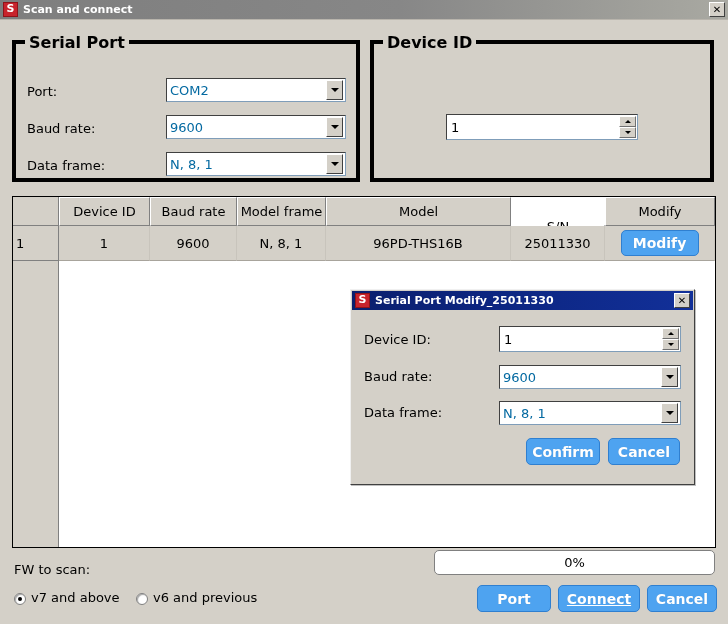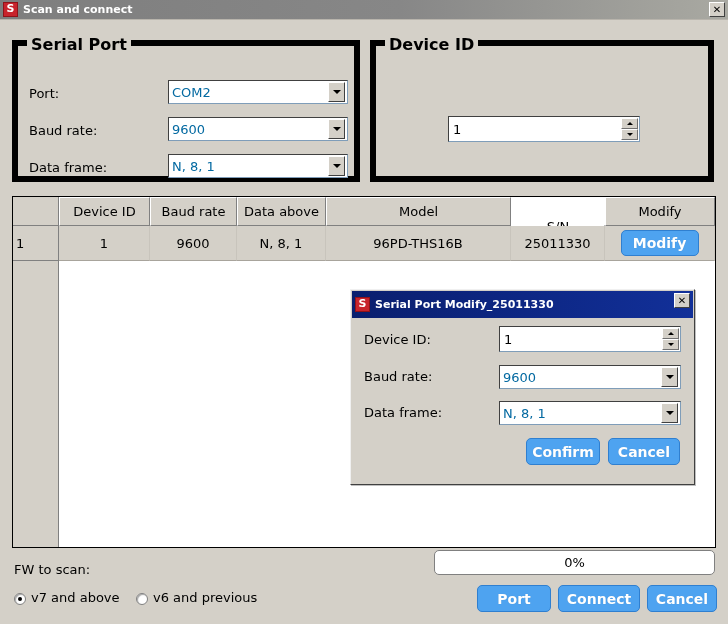--- a/index.html
+++ b/index.html
@@ -73,21 +73,21 @@
     line-height: 13px;
     text-align: center;
     color: #000;
     font-weight: bold;
     cursor: default;
   }
 
   
   .groupbox {
     position: absolute;
-    border: 6px solid #000000;
+    border: 4px solid #000000;
     box-sizing: border-box;
   }
   .groupbox-title {
     position: absolute;
     top: -11px;
     left: 9px;
     background: #d4d0c8;
     padding: 0 4px;
     font-size: 16px;
     font-weight: bold;
@@ -319,21 +319,21 @@
     background: #d4d0c8;
     border: 1px solid #404040;
     border-top-color: #f0f0f0;
     border-left-color: #f0f0f0;
     box-sizing: border-box;
     box-shadow: 1px 1px 0 rgba(0,0,0,0.25);
   }
   .dlg-titlebar {
     position: absolute;
     left: 1px; top: 1px;
-    width: 341px; height: 27px;
+    width: 341px; height: 19px;
     background: linear-gradient(to right, #0a1f6e 0%, #0c2580 40%, #123099 100%);
     display: flex;
     align-items: center;
     box-sizing: border-box;
   }
   .dlg-title-text {
     margin-left: 5px;
     font-size: 11px;
     color: #ffffff;
     font-weight: bold;
@@ -462,21 +462,21 @@
           </div>
       </div>
     </div>
   </div>
 
   <div id="device-table-panel">
     <div class="tbl-header">
       <div class="tbl-corner"></div>
       <div class="th" style="width:91px;">Device ID</div>
       <div class="th" style="width:87px;">Baud rate</div>
-      <div class="th" style="width:89px;">Data above</div>
+      <div class="th" style="width:89px;">Model frame</div>
       <div class="th" style="width:185px;">Model</div>
       <div class="th" style="width:94px;margin-top:28px;">S/N</div>
       <div class="th" style="width:110px;">Modify</div>
     </div>
 
     <div class="tbl-row">
       <div class="row-head">1</div>
       <div class="td" style="width:91px;">1</div>
       <div class="td" style="width:87px;">9600</div>
       <div class="td" style="width:89px;">N, 8, 1</div>
@@ -541,16 +541,16 @@
   <div class="radio-wrap" style="left:14px; top:590px;">
     <span class="radio-dot checked"></span>
     <span class="radio-label">v7 and above</span>
   </div>
   <div class="radio-wrap" style="left:136px; top:590px;">
     <span class="radio-dot"></span>
     <span class="radio-label">v6 and previous</span>
   </div>
 
   <div class="btn-blue" style="position:absolute; left:477px; top:585px; width:74px; height:27px;">Port</div>
-  <div class="btn-blue" style="position:absolute; left:558px; top:585px; width:82px; height:27px;">Connect</div>
+  <div class="btn-blue" style="position:absolute; left:558px; top:585px; width:82px; height:27px;text-decoration:underline;">Connect</div>
   <div class="btn-blue" style="position:absolute; left:647px; top:585px; width:70px; height:27px;">Cancel</div>
 
 </div>
 
 </body></html>

